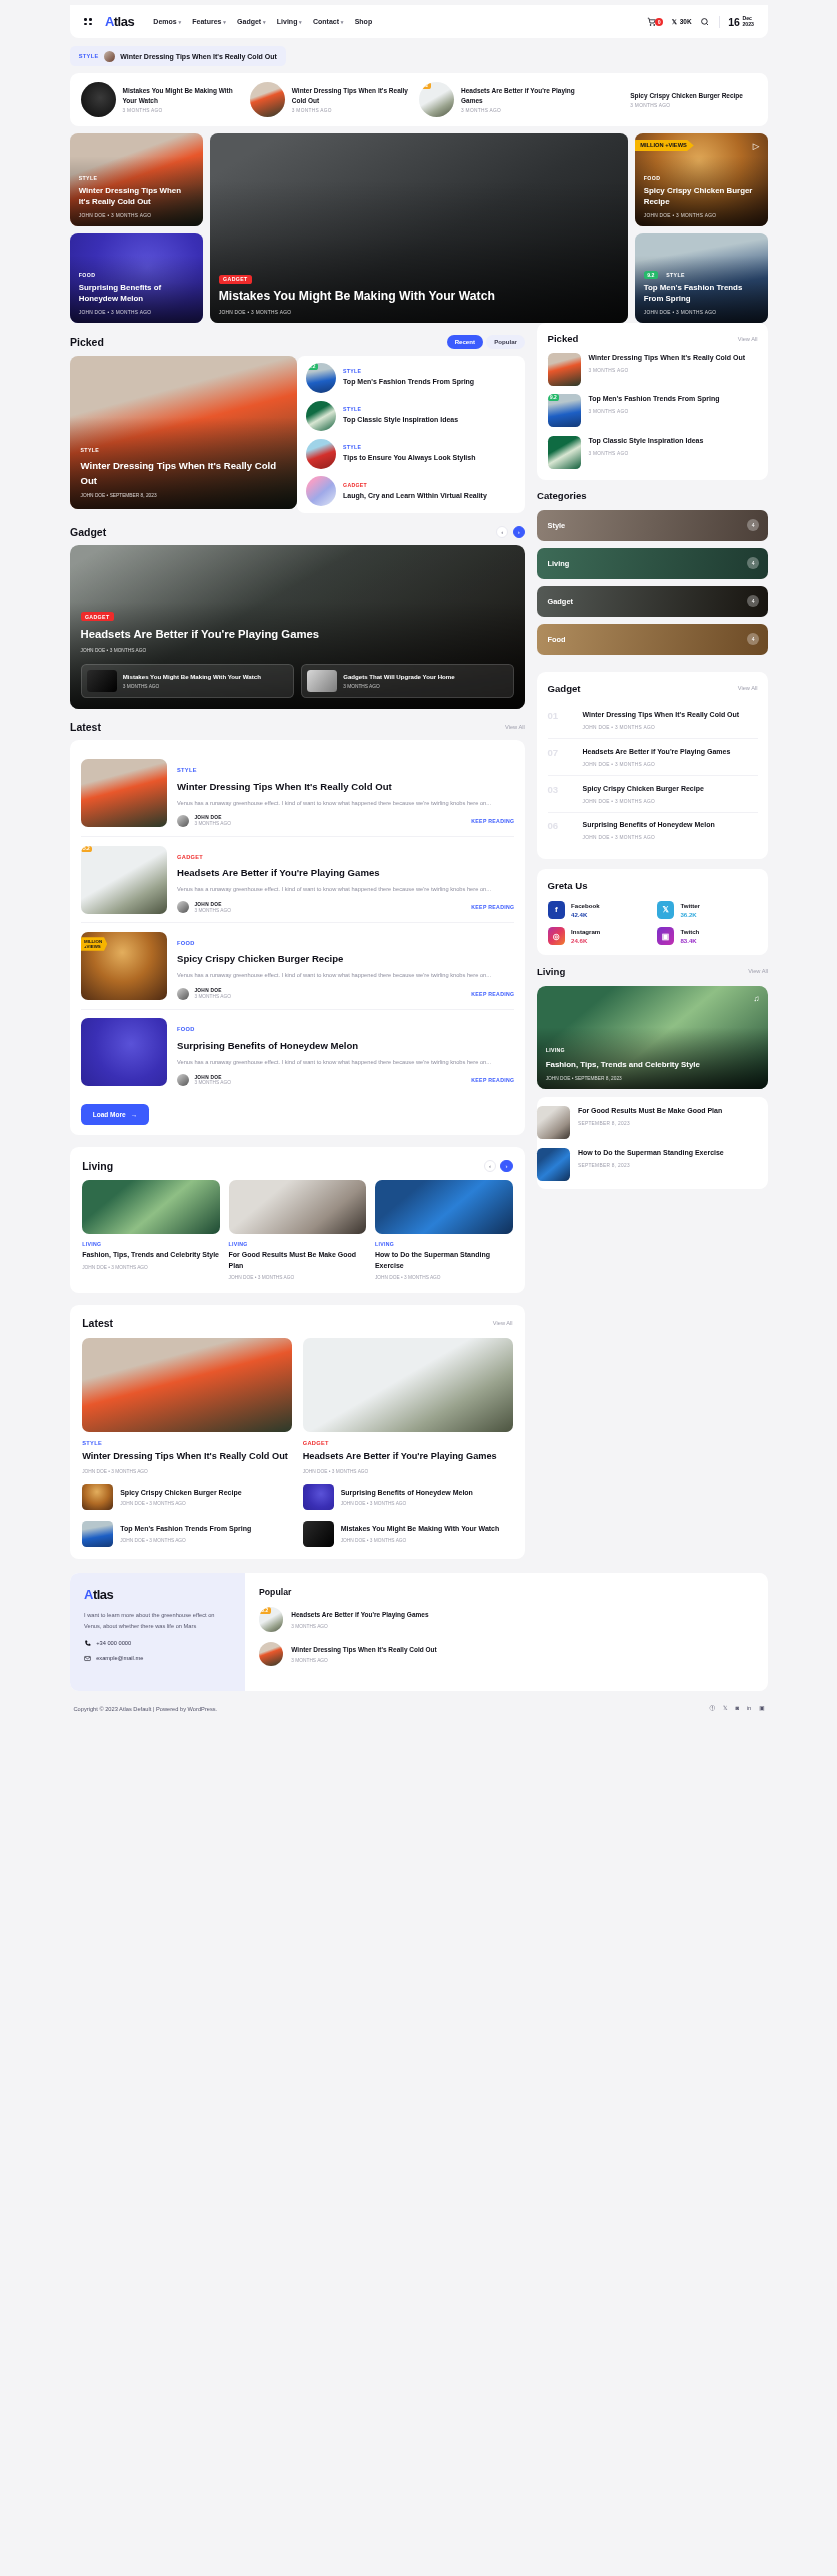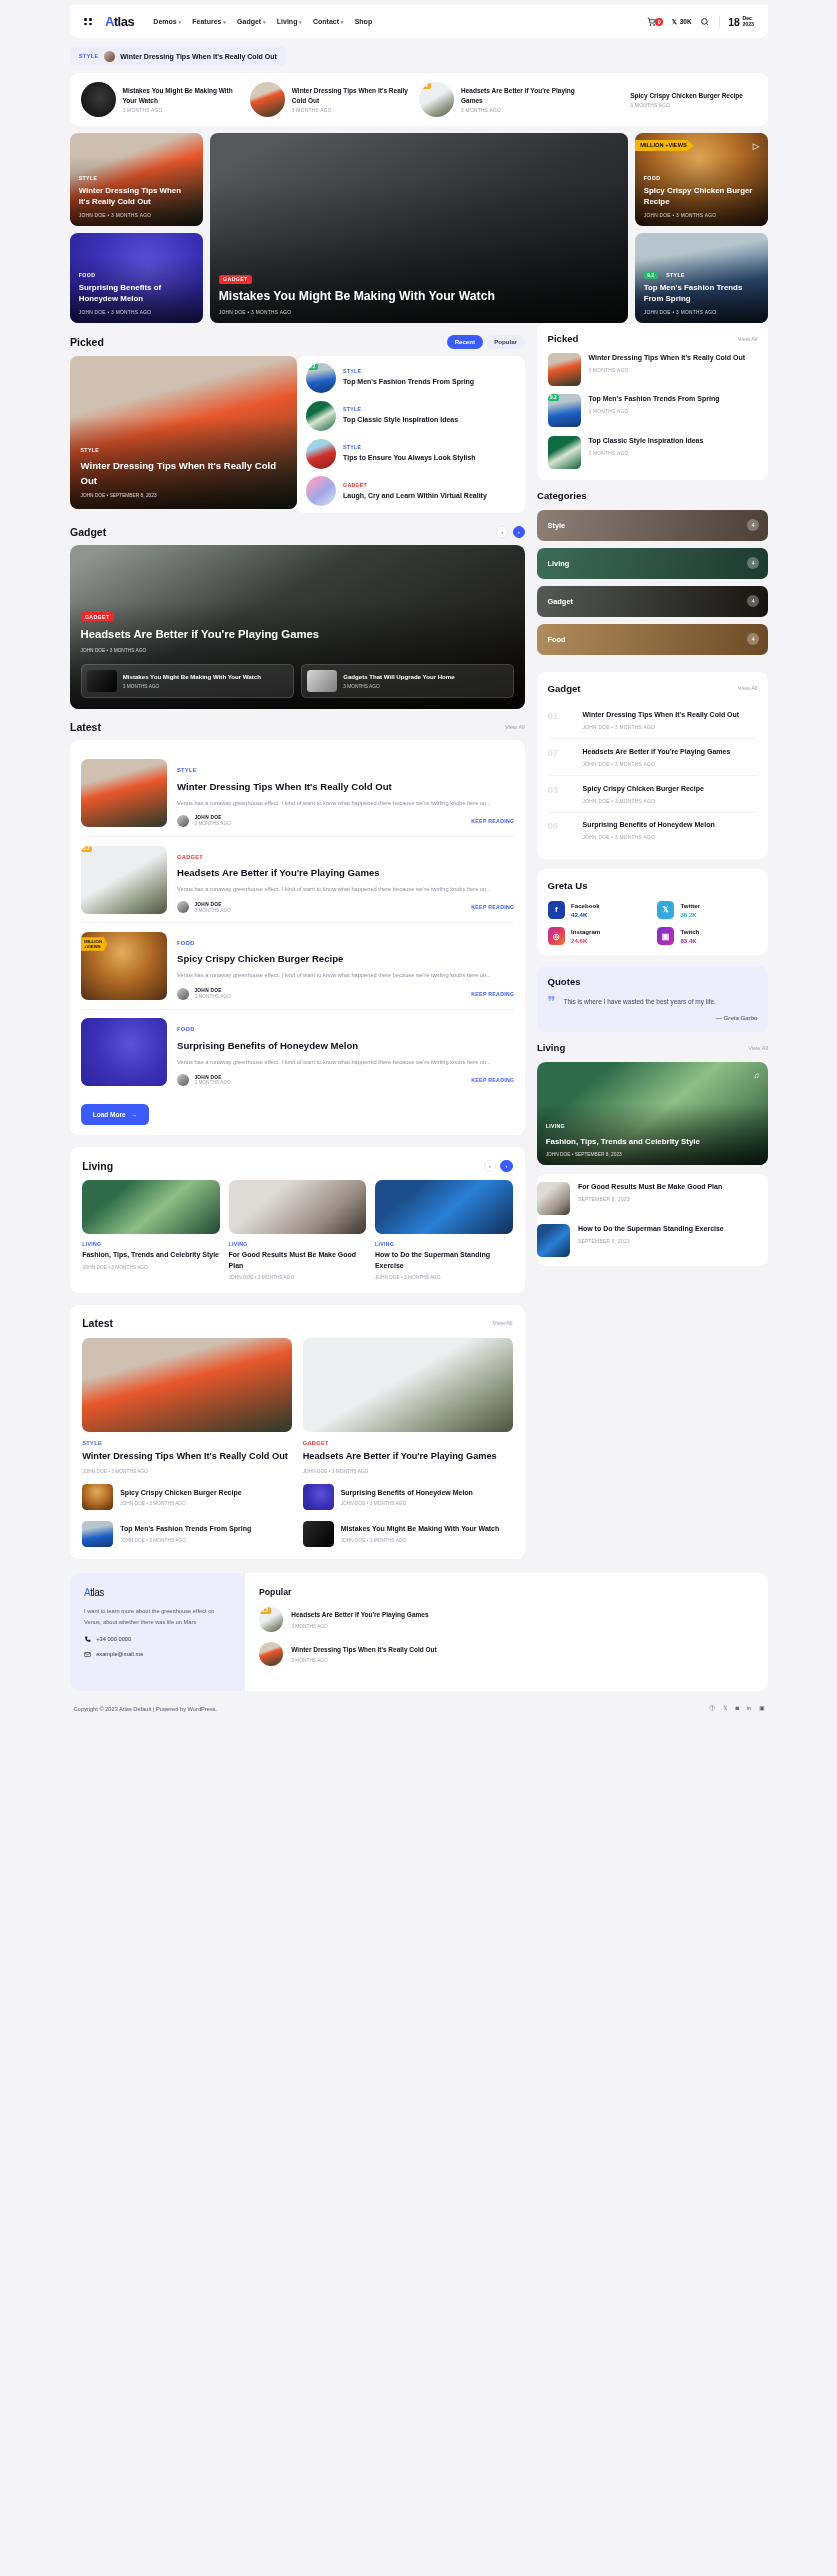--- a/index.html
+++ b/index.html
@@ -173,21 +173,21 @@
   .lf-txt { position: absolute; left: 8.7px; right: 8.7px; bottom: 7.9px; color: #fff; z-index: 2; }
   .lf-cat { font-size: 5.2px; font-weight: 700; letter-spacing: 0.3px; }
   .lf-t { font-size: 7.9px; font-weight: 700; line-height: 1.5; margin-top: 4.4px; }
   .lf-m { font-size: 4.8px; color: rgba(255,255,255,.8); margin-top: 4.4px; }
   .lf-note { position: absolute; top: 8.7px; right: 8.7px; z-index: 3; color: #fff; font-size: 7.9px; }
 
   
   .footer-wrap { width: 698px; margin: 14px auto 0; }
   .footer { background: #fff; border-radius: 8.7px; display: grid; grid-template-columns: 175px 1fr 1fr; overflow: hidden; }
   .fcol1 { background: #eceefb; padding: 14px; }
-  .flogo { font-size: 10px; font-weight: 400; letter-spacing: -0.5px; }
+  .flogo { font-size: 13px; font-weight: 700; letter-spacing: -0.5px; }
   .flogo .a { color: #3b5bfd; }
   .fdesc { font-size: 5.7px; color: #55556b; line-height: 1.9; margin-top: 8.7px; }
   .fcontact { font-size: 5.7px; color: #33334a; display: flex; gap: 5.2px; align-items: center; margin-top: 7.9px; }
   .fcol { padding: 14px; }
   .fcol h4 { font-size: 8.7px; font-weight: 700; margin-bottom: 10.5px; }
   .fp-item { display: flex; gap: 7.9px; align-items: center; margin-bottom: 10.5px; }
   .fp-item .th { width: 24.4px; height: 24.4px; border-radius: 50%; flex: 0 0 24.4px; position: relative; overflow: hidden; }
   .fp-item h5 { font-size: 6.5px; font-weight: 700; line-height: 1.5; }
   .fp-item .m { font-size: 4.8px; color: #a0a0ae; margin-top: 3.5px; }
   .subtext { font-size: 6.1px; color: #55556b; line-height: 1.9; }
@@ -252,21 +252,21 @@
         <div class="xcount">
           <span>𝕏</span>
           <span>30K</span>
         </div>
         <svg width="9.6" height="9.6" viewBox="0 0 24 24" fill="none" stroke="#101019" stroke-width="2.2">
             <circle cx="11" cy="11" r="7"></circle>
             <path d="M20 20l-3.5-3.5"></path>
           </svg>
         <div class="hdr-div"></div>
         <div class="date">
-          <span>18</span>
+          <span>16</span>
           <span>
             <small>Dec</small>
             <small>2023</small>
           </span>
         </div>
       </div>
     </div>
   </div>
 
   <div class="ticker-wrap">
@@ -733,28 +733,20 @@
             <div class="soc">
               <span class="ic" style="background:linear-gradient(135deg,#7a2fc9,#c02fb0)">▣</span>
               <div>
                   <div class="nm">Twitch</div>
               <div class="ct" style="color:#9a2fc9">83.4K</div>
                 </div>
             </div>
           </div>
         </div>
 
-        <div class="quotes">
-          <h3 style="font-size:9.6px;font-weight:700">Quotes</h3>
-          <div class="qbody">
-            <span class="qmark">❞</span>
-            <div class="qtext">This is where I have wasted the best years of my life.</div>
-          </div>
-          <div class="qauth">— Greta Garbo</div>
-        </div>
 
 
         <div>
           <div class="sbhead">
             <h3 style="font-size:9.6px;font-weight:700">Living</h3>
             <span class="viewall">View All</span>
           </div>
           <div class="living-feat" style="background:linear-gradient(140deg,#2f6b4a 22%,#8fbf85 52%,#1d4a33)">
             <span class="lf-note">♫</span>
             <div style="position:absolute;inset:0;background:linear-gradient(to top,rgba(0,0,0,.78),rgba(0,0,0,0) 60%)"></div>

